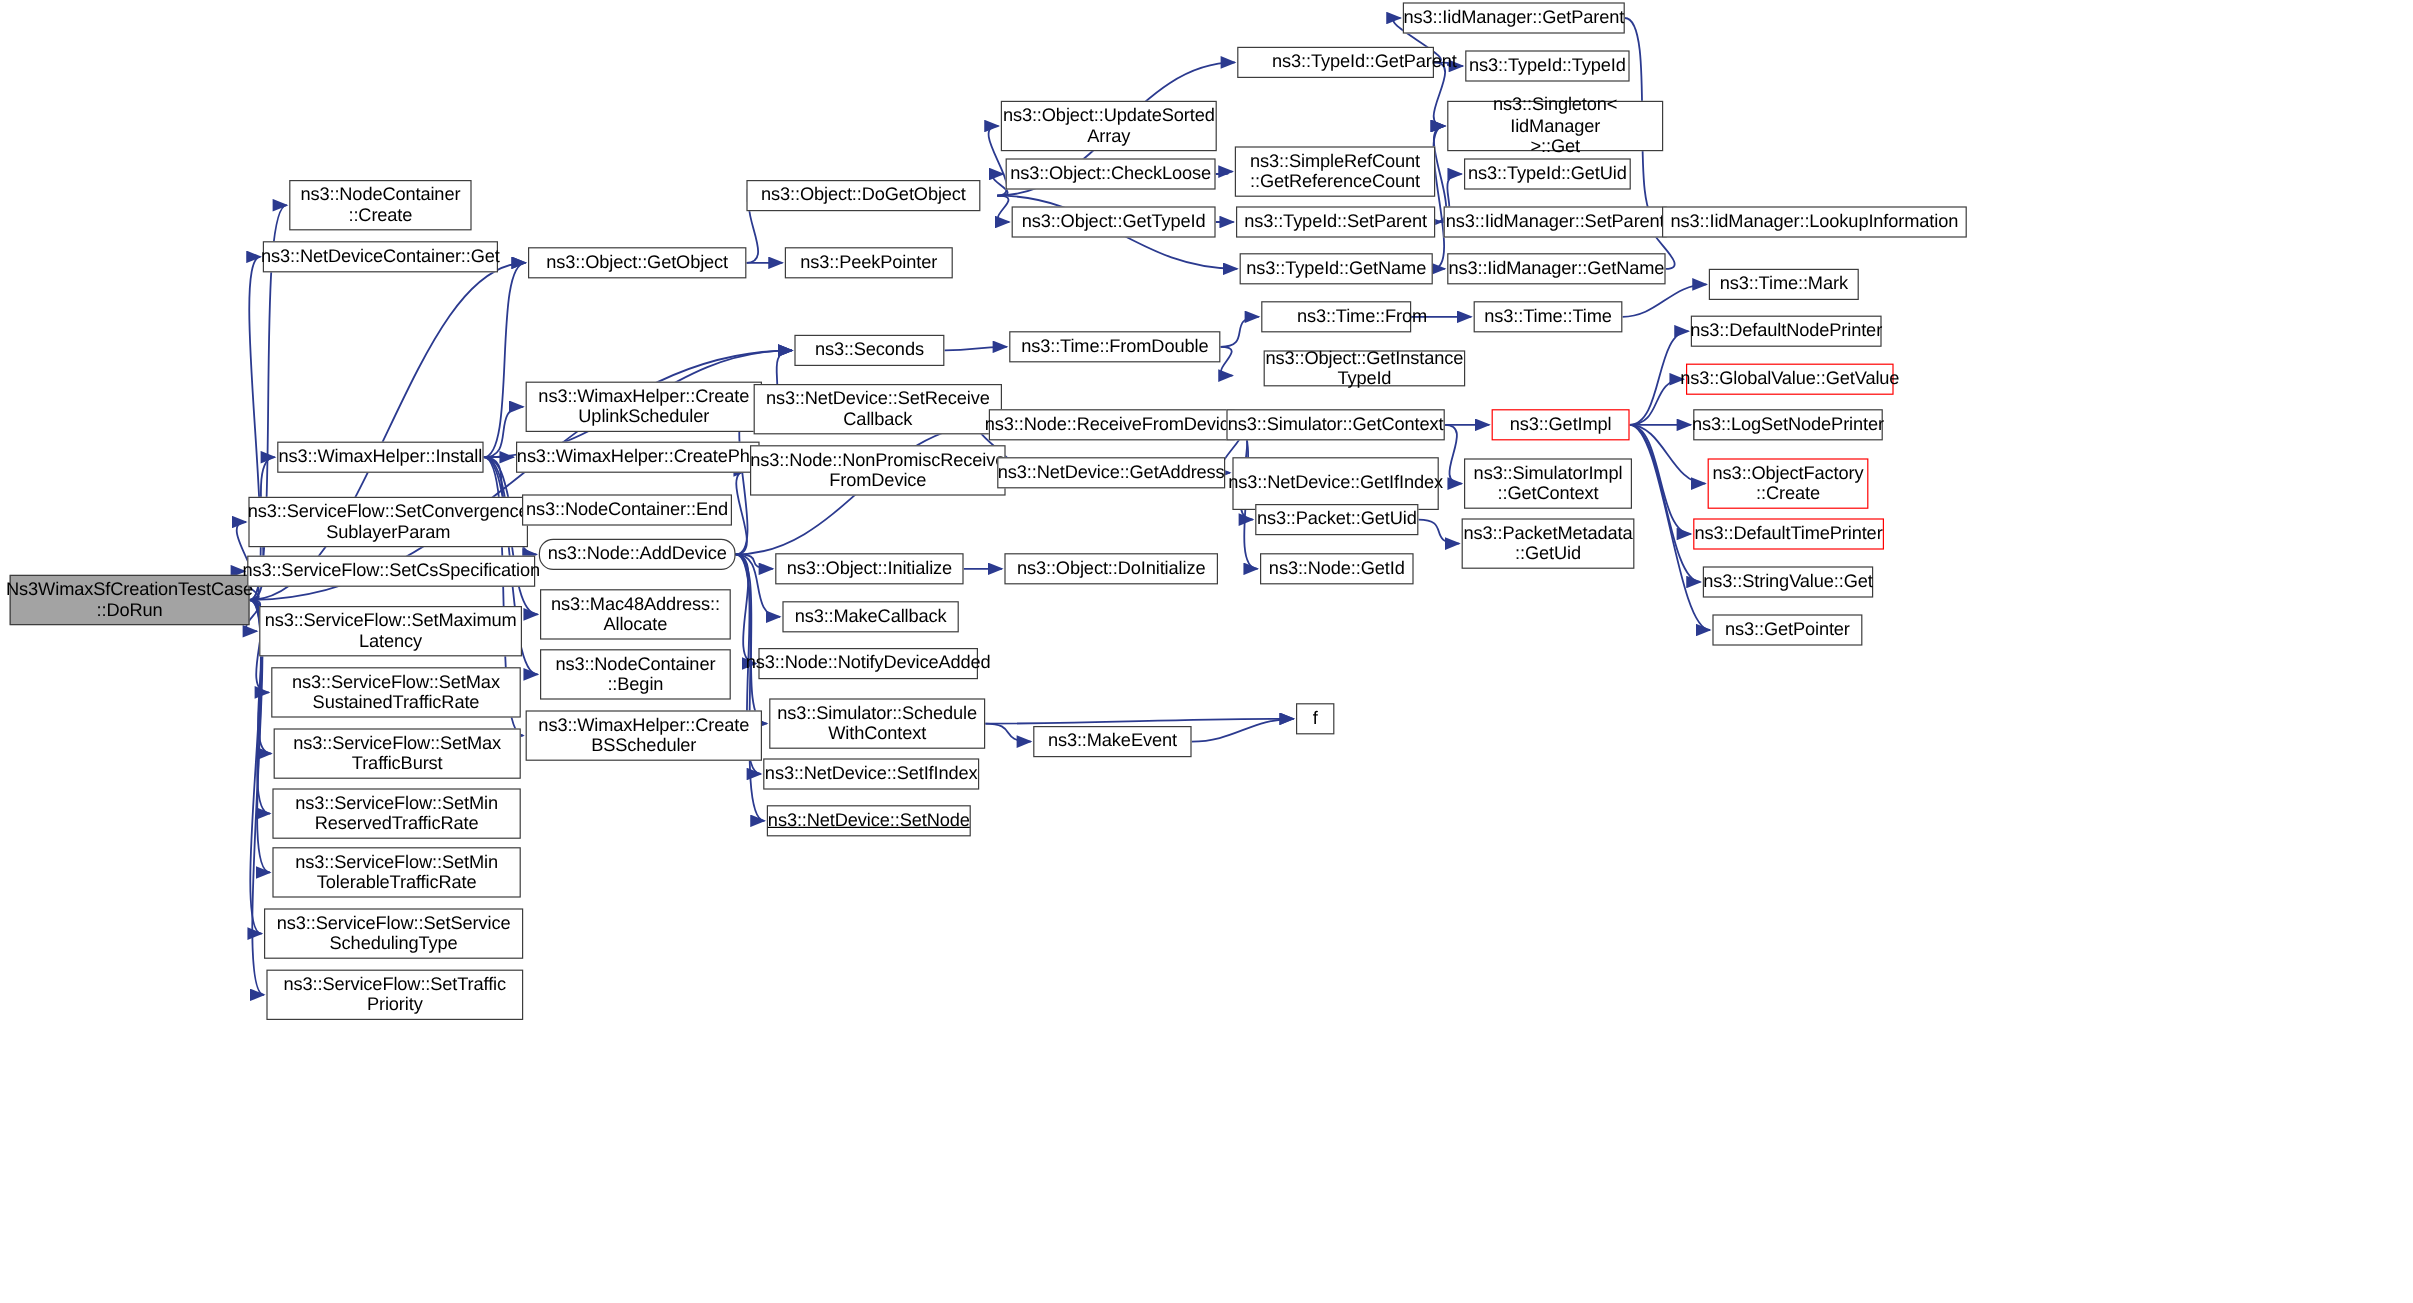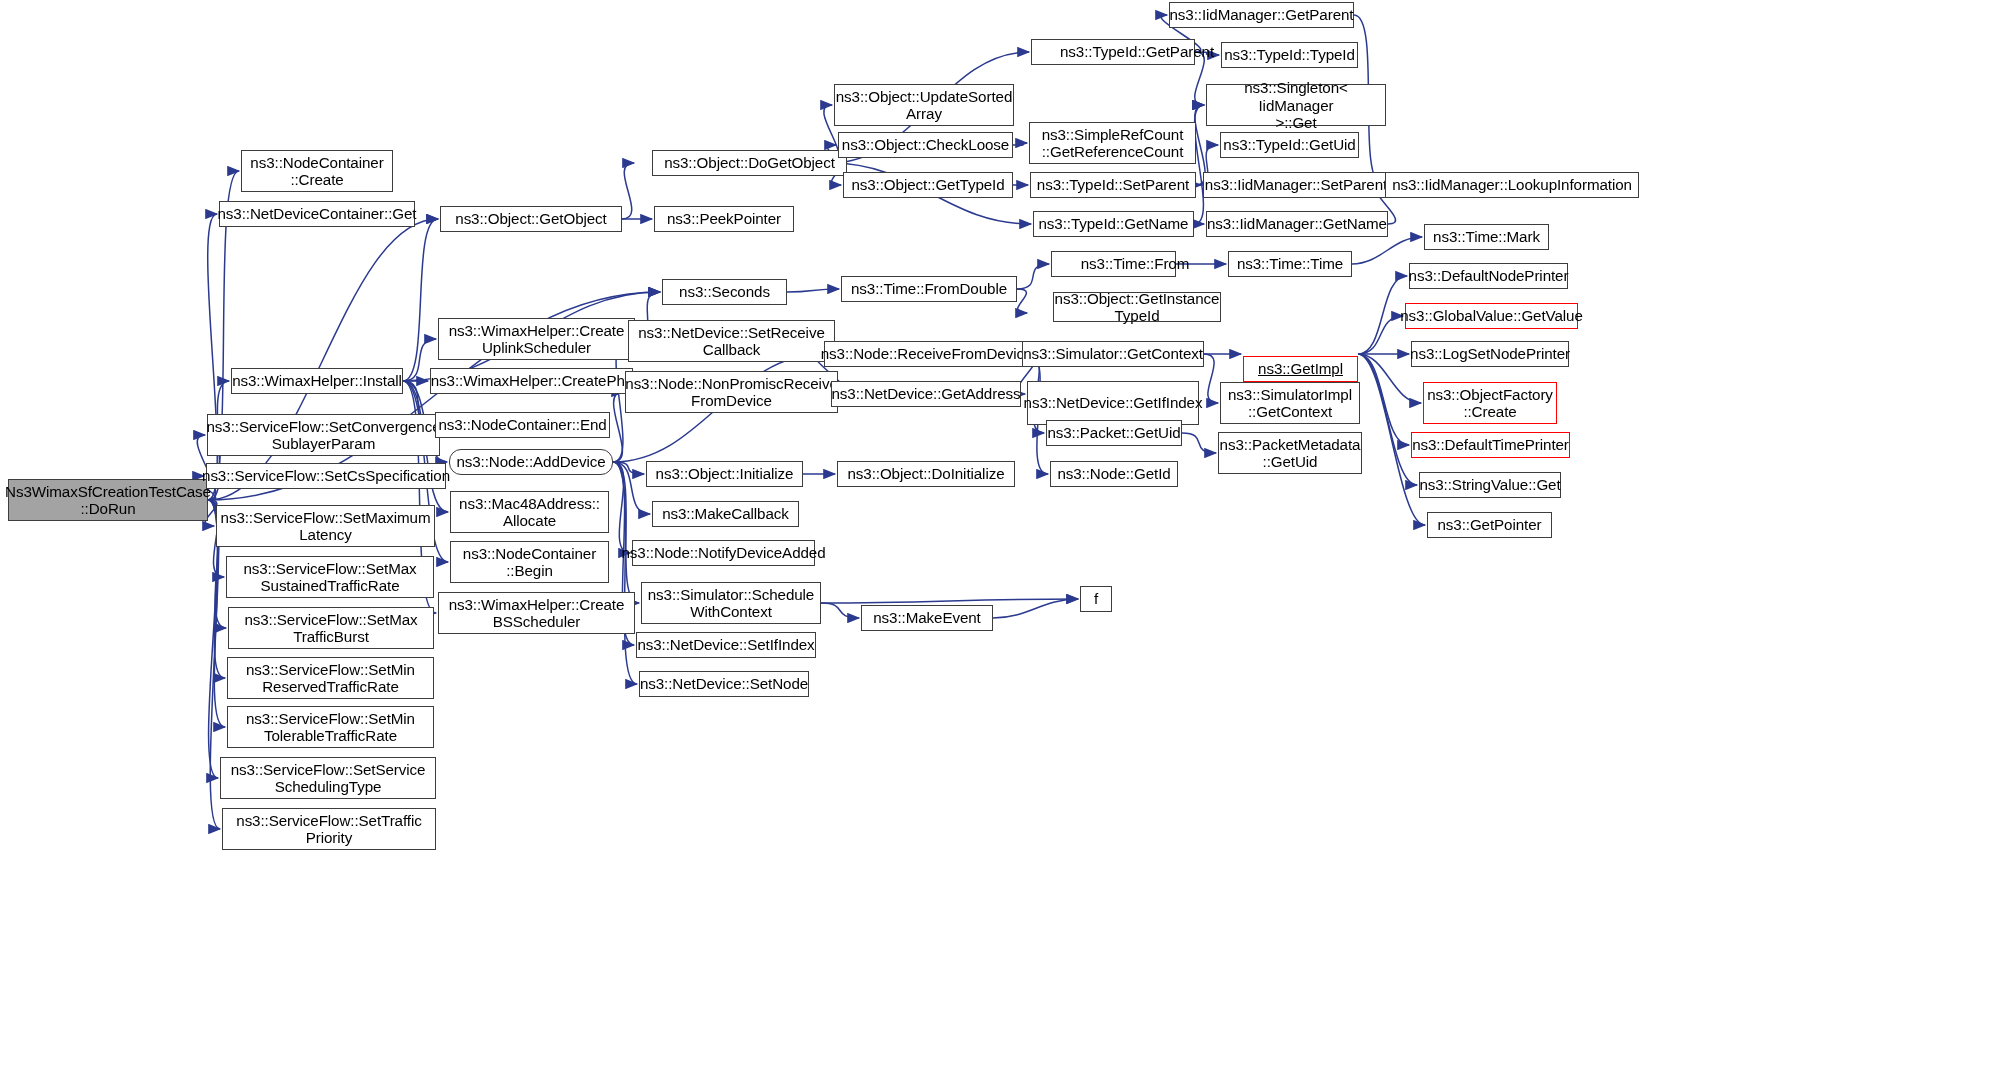--- a/index.html
+++ b/index.html
@@ -165,34 +165,34 @@
 UplinkScheduler</div>
       <div class="node" style="left: 430px; top: 368px; width: 203px; height: 26px;">ns3::WimaxHelper::CreatePhy</div>
       <div class="node" style="left: 435px; top: 412px; width: 175px; height: 26px;">ns3::NodeContainer::End</div>
       <div class="node" style="left: 449px; top: 449px; width: 164px; height: 26px; border-radius: 12px;">ns3::Node::AddDevice</div>
       <div class="node" style="left: 450px; top: 491px; width: 159px; height: 42px;">ns3::Mac48Address::
 Allocate</div>
       <div class="node" style="left: 450px; top: 541px; width: 159px; height: 42px;">ns3::NodeContainer
 ::Begin</div>
       <div class="node" style="left: 438px; top: 592px; width: 197px; height: 42px;">ns3::WimaxHelper::Create
 BSScheduler</div>
-      <div class="node" style="left: 652px; top: 150px; width: 195px; height: 26px;">ns3::Object::DoGetObject</div>
+      <div class="node" style="left: 622px; top: 150px; width: 195px; height: 26px;">ns3::Object::DoGetObject</div>
       <div class="node" style="left: 654px; top: 206px; width: 140px; height: 26px;">ns3::PeekPointer</div>
       <div class="node" style="left: 662px; top: 279px; width: 125px; height: 26px;">ns3::Seconds</div>
       <div class="node" style="left: 628px; top: 320px; width: 207px; height: 42px;">ns3::NetDevice::SetReceive
 Callback</div>
       <div class="node" style="left: 625px; top: 371px; width: 213px; height: 42px;">ns3::Node::NonPromiscReceive
 FromDevice</div>
       <div class="node" style="left: 646px; top: 461px; width: 157px; height: 26px;">ns3::Object::Initialize</div>
       <div class="node" style="left: 652px; top: 501px; width: 147px; height: 26px;">ns3::MakeCallback</div>
       <div class="node" style="left: 632px; top: 540px; width: 183px; height: 26px;">ns3::Node::NotifyDeviceAdded</div>
       <div class="node" style="left: 641px; top: 582px; width: 180px; height: 42px;">ns3::Simulator::Schedule
 WithContext</div>
       <div class="node" style="left: 636px; top: 632px; width: 180px; height: 26px;">ns3::NetDevice::SetIfIndex</div>
-      <div class="node" style="left: 639px; top: 671px; width: 170px; height: 26px;">ns3::NetDevice::SetNode</div>
+      <div class="node" style="left: 639px; top: 671px; width: 170px; height: 26px; text-decoration: underline;">ns3::NetDevice::SetNode</div>
       <div class="node" style="left: 834px; top: 84px; width: 180px; height: 42px;">ns3::Object::UpdateSorted
 Array</div>
       <div class="node" style="left: 838px; top: 132px; width: 175px; height: 26px;">ns3::Object::CheckLoose</div>
       <div class="node" style="left: 843px; top: 172px; width: 170px; height: 26px;">ns3::Object::GetTypeId</div>
       <div class="node" style="left: 841px; top: 276px; width: 176px; height: 26px;">ns3::Time::FromDouble</div>
       <div class="node" style="left: 824px; top: 341px; width: 205px; height: 26px;">ns3::Node::ReceiveFromDevice</div>
       <div class="node" style="left: 831px; top: 381px; width: 190px; height: 26px;">ns3::NetDevice::GetAddress</div>
       <div class="node" style="left: 837px; top: 461px; width: 178px; height: 26px;">ns3::Object::DoInitialize</div>
       <div class="node" style="left: 861px; top: 605px; width: 132px; height: 26px;">ns3::MakeEvent</div>
       <div class="node" style="left: 1031px; top: 39px; width: 164px; height: 26px; padding-left: 48px;">ns3::TypeId::GetParent</div>
@@ -213,21 +213,21 @@
       <div class="node" style="left: 1206px; top: 84px; width: 180px; height: 42px;">ns3::Singleton&lt; IidManager
 &gt;::Get</div>
       <div class="node" style="left: 1220px; top: 132px; width: 139px; height: 26px;">ns3::TypeId::GetUid</div>
       <div class="node" style="left: 1203px; top: 172px; width: 186px; height: 26px;">ns3::IidManager::SetParent</div>
       <div class="node" style="left: 1206px; top: 211px; width: 182px; height: 26px;">ns3::IidManager::GetName</div>
       <div class="node" style="left: 1228px; top: 251px; width: 124px; height: 26px;">ns3::Time::Time</div>
       <div class="node" style="left: 1220px; top: 382px; width: 140px; height: 42px;">ns3::SimulatorImpl
 ::GetContext</div>
       <div class="node" style="left: 1218px; top: 432px; width: 144px; height: 42px;">ns3::PacketMetadata
 ::GetUid</div>
-      <div class="node red" style="left: 1243px; top: 356px; width: 115px; height: 26px; text-decoration: underline;">ns3::GetImpl</div>
+      <div class="node red" style="left: 1243px; top: 341px; width: 115px; height: 26px;">ns3::GetImpl</div>
       <div class="node" style="left: 1385px; top: 172px; width: 254px; height: 26px;">ns3::IidManager::LookupInformation</div>
       <div class="node" style="left: 1424px; top: 224px; width: 125px; height: 26px;">ns3::Time::Mark</div>
       <div class="node" style="left: 1409px; top: 263px; width: 159px; height: 26px;">ns3::DefaultNodePrinter</div>
       <div class="node red" style="left: 1405px; top: 303px; width: 173px; height: 26px;">ns3::GlobalValue::GetValue</div>
       <div class="node" style="left: 1411px; top: 341px; width: 158px; height: 26px;">ns3::LogSetNodePrinter</div>
       <div class="node red" style="left: 1423px; top: 382px; width: 134px; height: 42px;">ns3::ObjectFactory
 ::Create</div>
       <div class="node red" style="left: 1411px; top: 432px; width: 159px; height: 26px;">ns3::DefaultTimePrinter</div>
       <div class="node" style="left: 1419px; top: 472px; width: 142px; height: 26px;">ns3::StringValue::Get</div>
       <div class="node" style="left: 1427px; top: 512px; width: 125px; height: 26px;">ns3::GetPointer</div>

